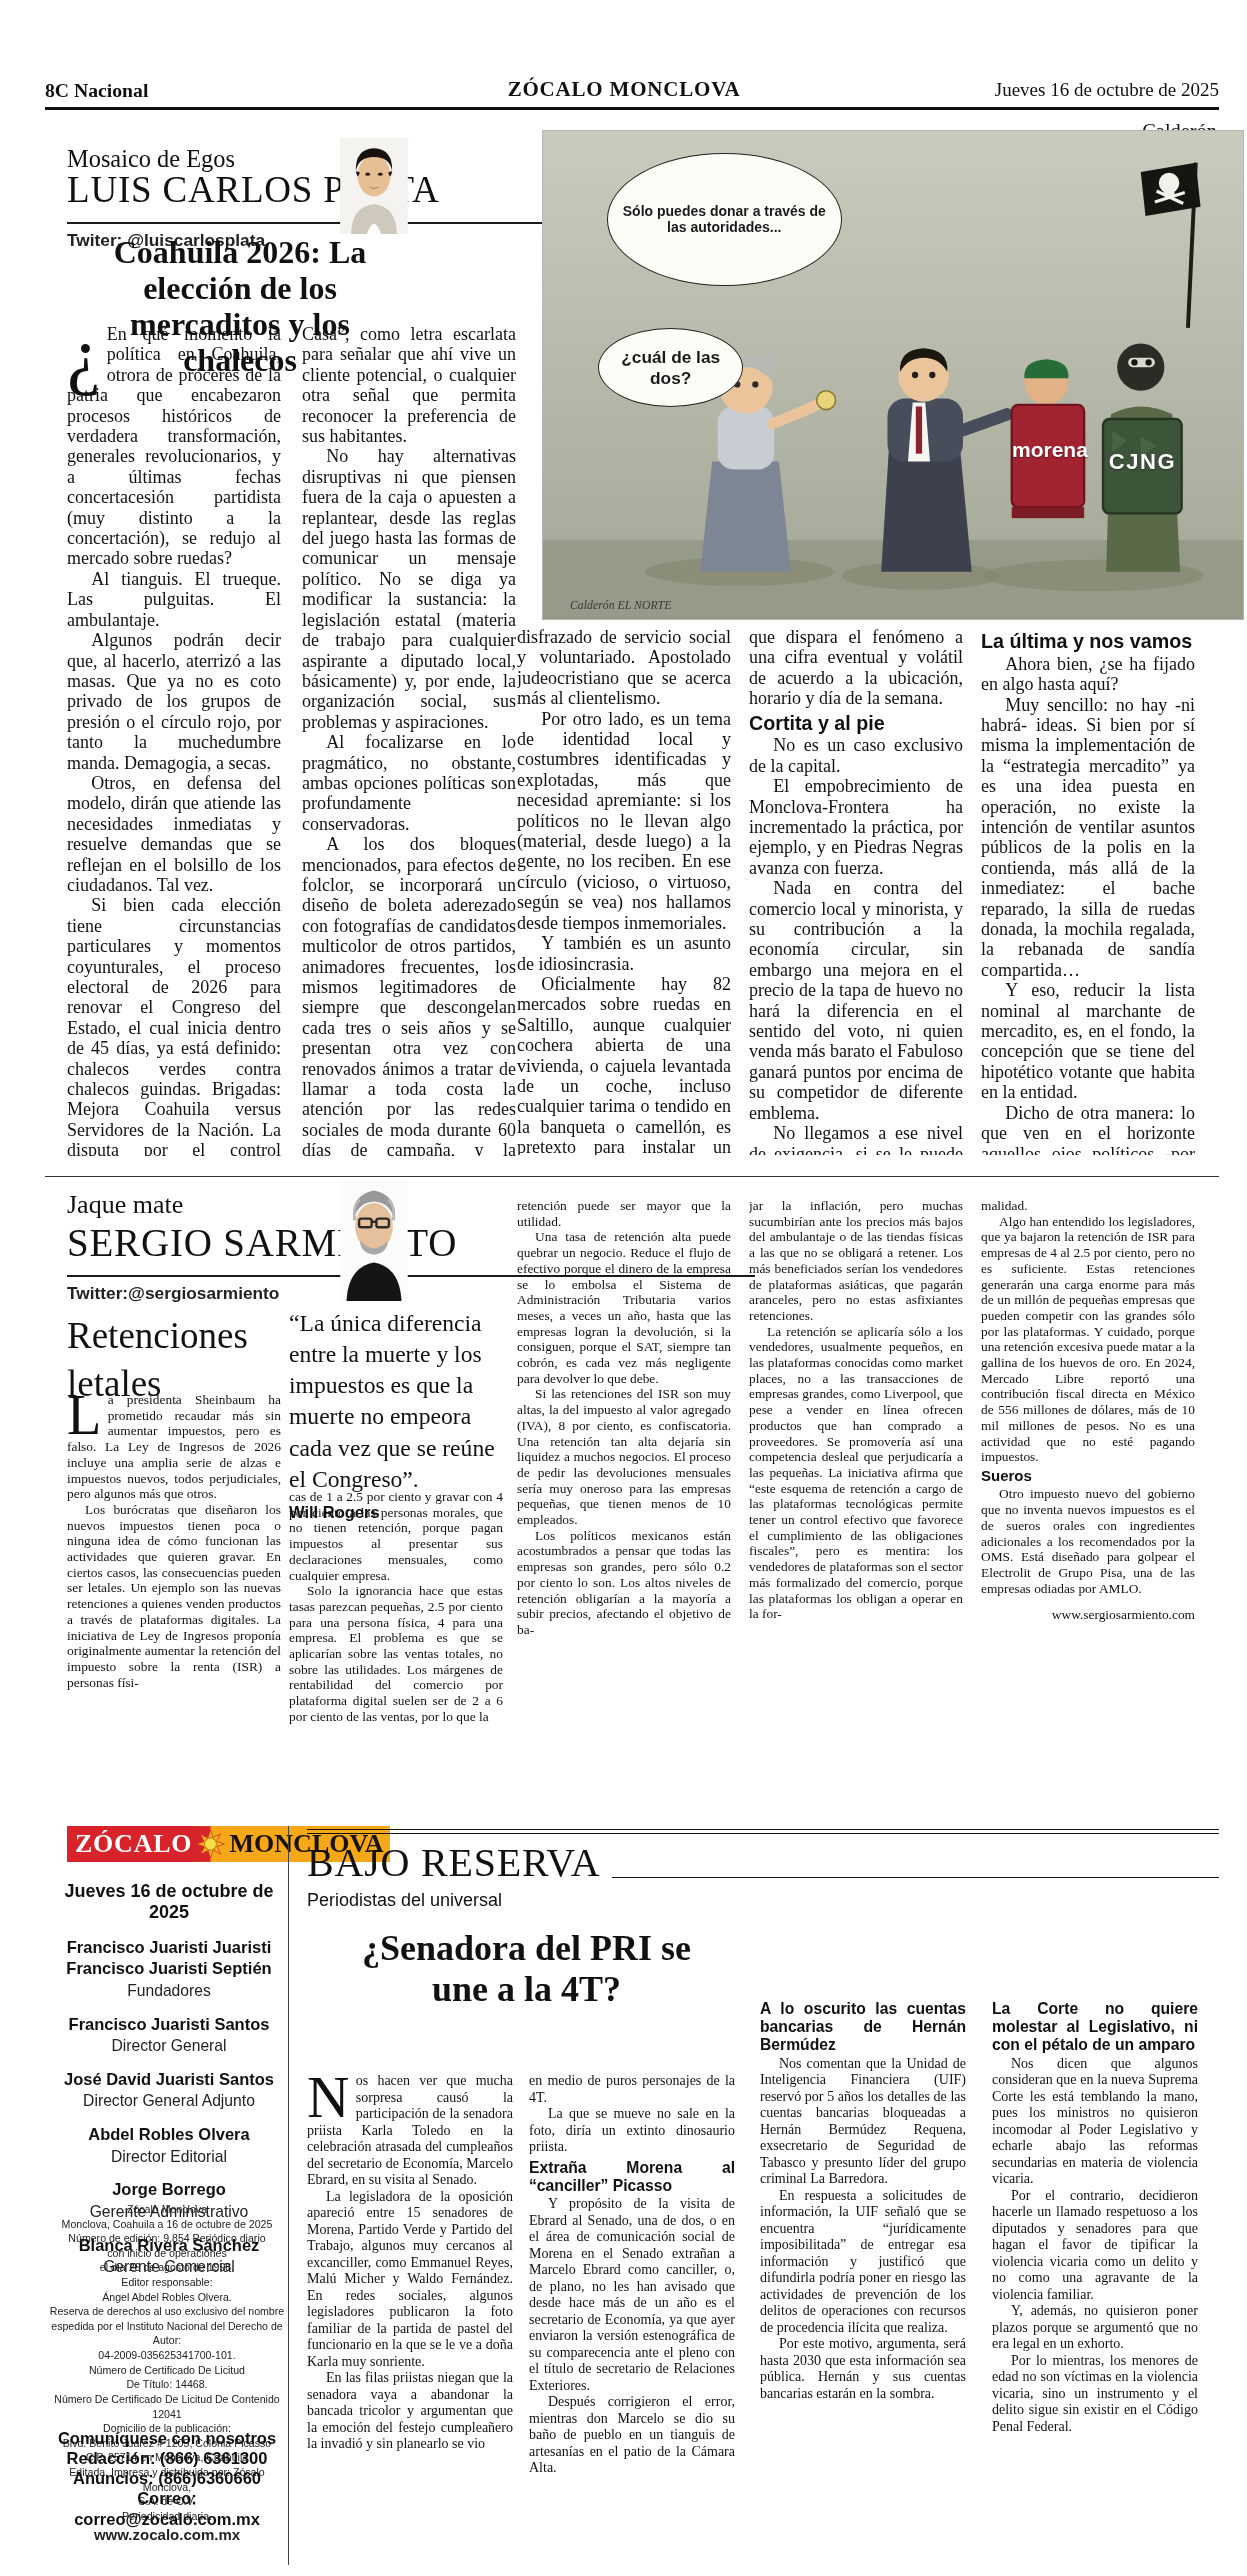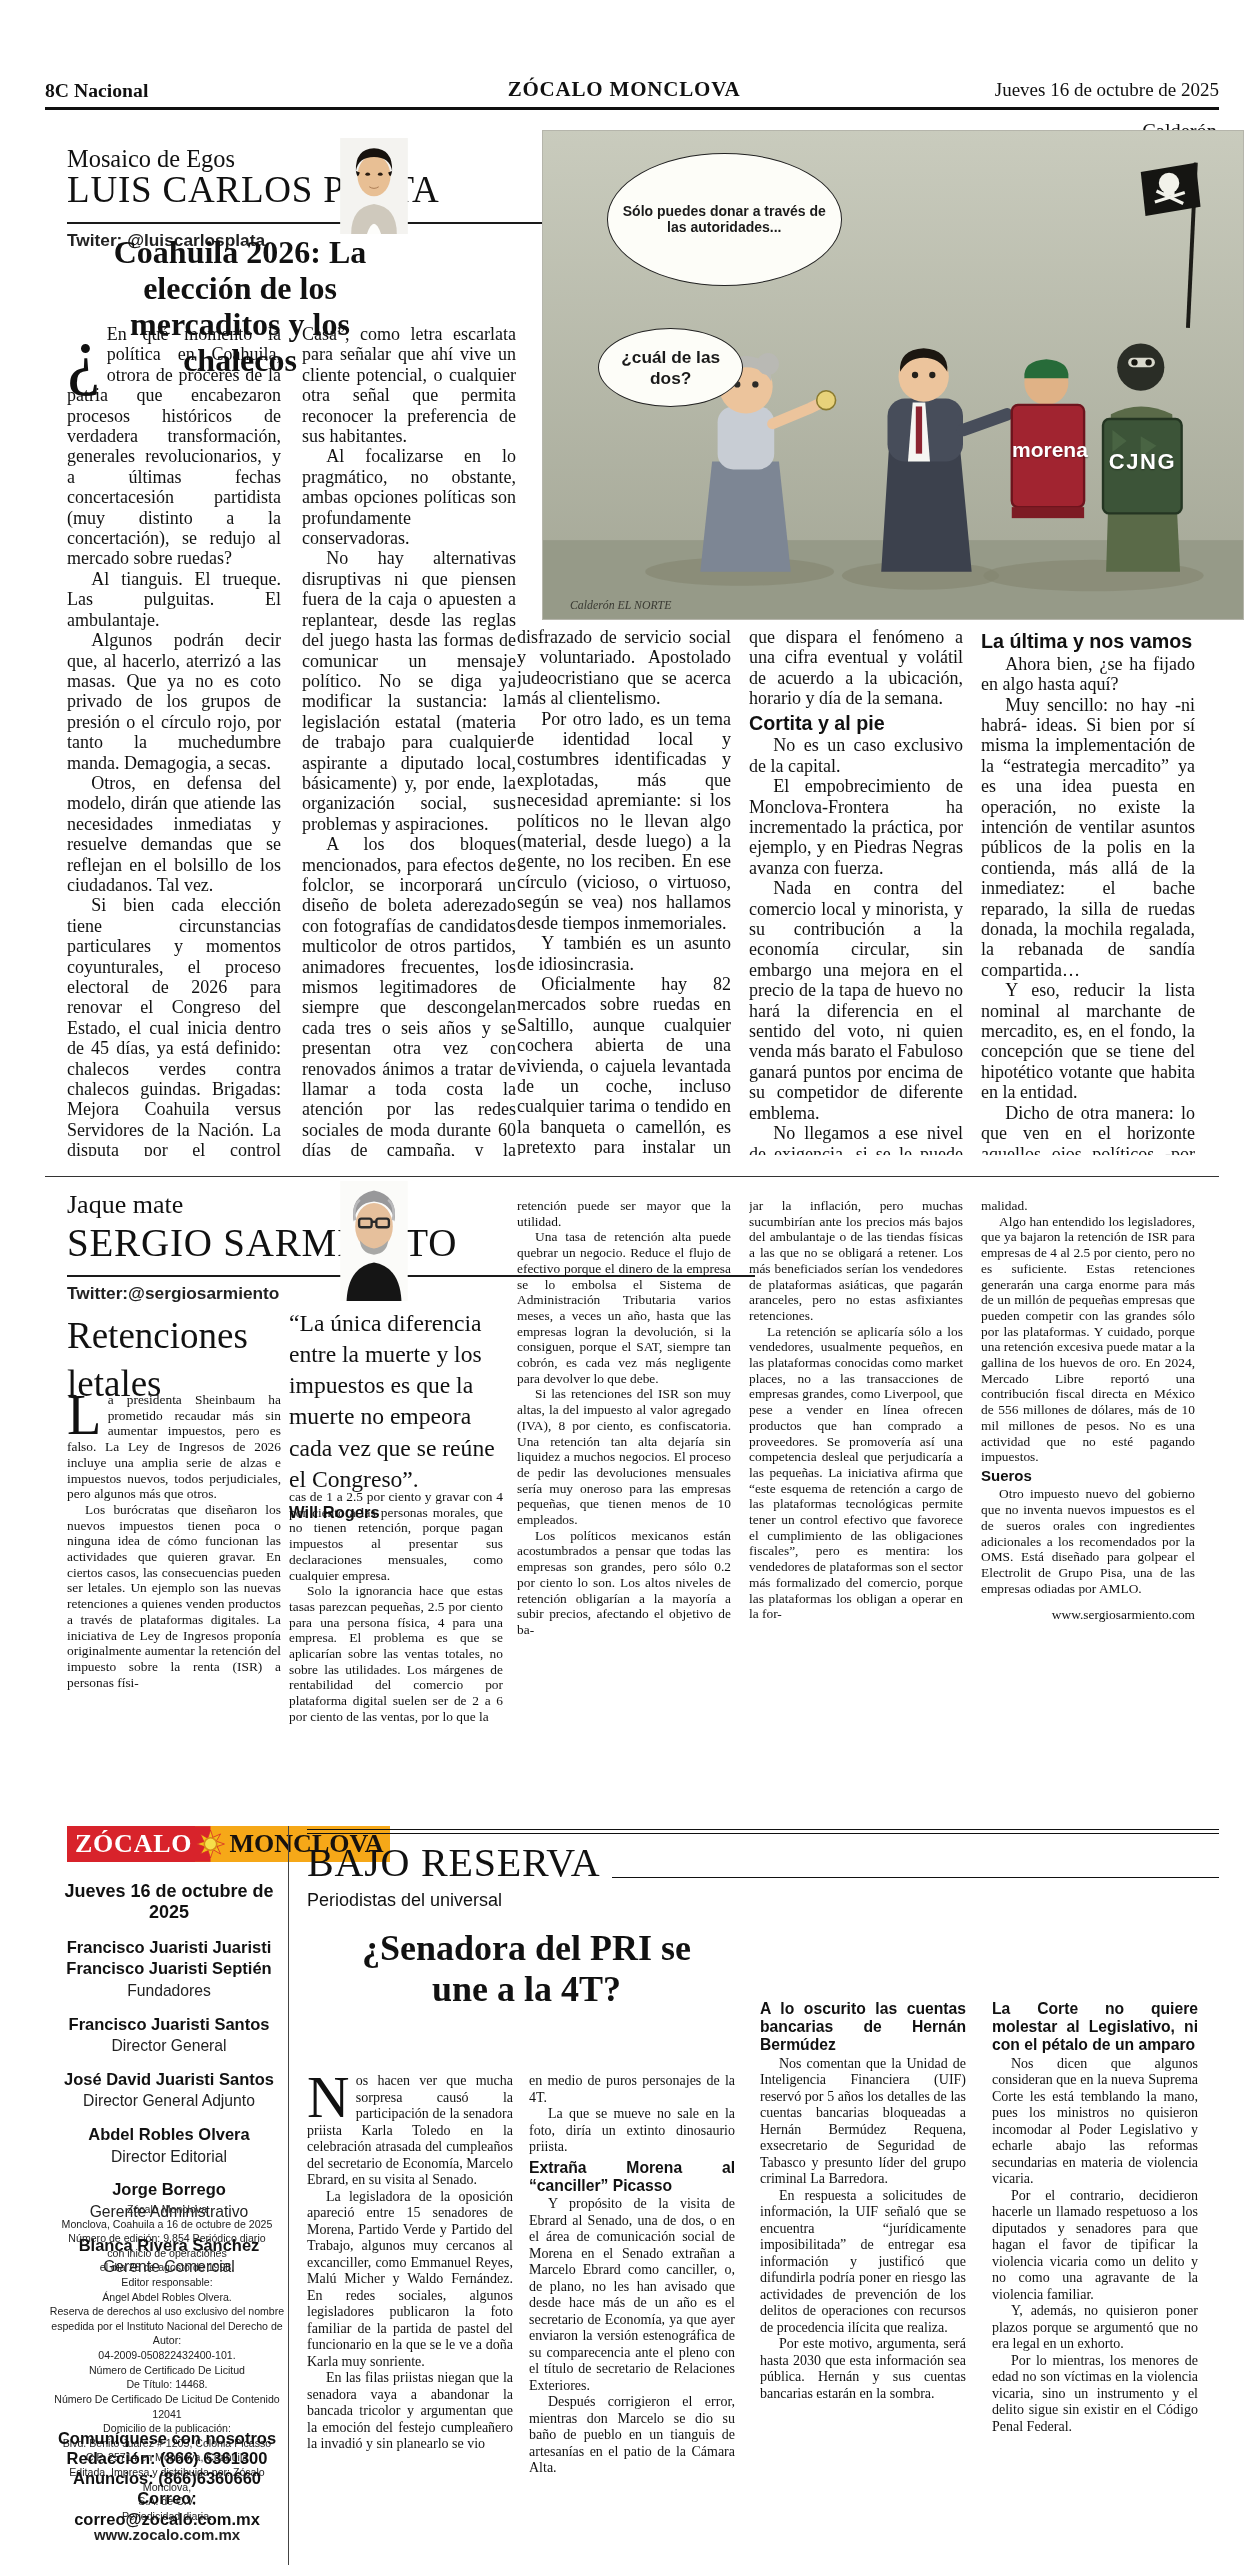--- a/index.html
+++ b/index.html
@@ -170,22 +170,22 @@
 
   <div class="abs col body-lg" style="left:67px;top:324px;width:214px;height:832px;">
       <p><span class="dcap">¿</span>En qué momento la política en Coahuila, otrora de próceres de la patria que encabezaron procesos históricos de verdadera transformación, generales revolucionarios, y a últimas fechas concertacesión partidista (muy distinto a la concertación), se redujo al mercado sobre ruedas?</p>
       <p>Al tianguis. El trueque. Las pulguitas. El ambulantaje.</p>
       <p>Algunos podrán decir que, al hacerlo, aterrizó a las masas. Que ya no es coto privado de los grupos de presión o el círculo rojo, por tanto la muchedumbre manda. Demagogia, a secas.</p>
       <p>Otros, en defensa del modelo, dirán que atiende las necesidades inmediatas y resuelve demandas que se reflejan en el bolsillo de los ciudadanos. Tal vez.</p>
       <p>Si bien cada elección tiene circunstancias particulares y momentos coyunturales, el proceso electoral de 2026 para renovar el Congreso del Estado, el cual inicia dentro de 45 días, ya está definido: chalecos verdes contra chalecos guindas. Brigadas: Mejora Coahuila versus Servidores de la Nación. La disputa por el control numérico de los seccionales mediante un registro territorial cartográfico: manzana por manzana; calle por calle; banqueta por banqueta. Identificar qué símbolos tienen al exterior los domicilios: si se trata de un hogar censado por ese cuestionable programa federal llamado “Salud Casa por</p>
     </div>
   <div class="abs col body-lg" style="left:302px;top:324px;width:214px;height:832px;">
       <p>Casa”, como letra escarlata para señalar que ahí vive un cliente potencial, o cualquier otra señal que permita reconocer la preferencia de sus habitantes.</p>
+      <p>No hay alternativas disruptivas ni que piensen fuera de la caja o apuesten a replantear, desde las reglas del juego hasta las formas de comunicar un mensaje político. No se diga ya modificar la sustancia: la legislación estatal (materia de trabajo para cualquier aspirante a diputado local, básicamente) y, por ende, la organización social, sus problemas y aspiraciones.</p>
       <p>Al focalizarse en lo pragmático, no obstante, ambas opciones políticas son profundamente conservadoras.</p>
-      <p>No hay alternativas disruptivas ni que piensen fuera de la caja o apuesten a replantear, desde las reglas del juego hasta las formas de comunicar un mensaje político. No se diga ya modificar la sustancia: la legislación estatal (materia de trabajo para cualquier aspirante a diputado local, básicamente) y, por ende, la organización social, sus problemas y aspiraciones.</p>
       <p>A los dos bloques mencionados, para efectos de folclor, se incorporará un diseño de boleta aderezado con fotografías de candidatos multicolor de otros partidos, animadores frecuentes, los mismos legitimadores de siempre que descongelan cada tres o seis años y se presentan otra vez con renovados ánimos a tratar de llamar a toda costa la atención por las redes sociales de moda durante 60 días de campaña, y la exclusión de candidaturas independientes que ya se va haciendo habitual en cada nueva renovación periódica del poder.</p>
     </div>
   <div class="abs col body-lg" style="left:517px;top:627px;width:214px;height:528px;">
       <p>disfrazado de servicio social y voluntariado. Apostolado judeocristiano que se acerca más al clientelismo.</p>
       <p>Por otro lado, es un tema de identidad local y costumbres identificadas y explotadas, más que necesidad apremiante: si los políticos no le llevan algo (material, desde luego) a la gente, no los reciben. En ese círculo (vicioso, o virtuoso, según se vea) nos hallamos desde tiempos inmemoriales.</p>
       <p>Y también es un asunto de idiosincrasia.</p>
       <p>Oficialmente hay 82 mercados sobre ruedas en Saltillo, aunque cualquier cochera abierta de una vivienda, o cajuela levantada de un coche, incluso cualquier tarima o tendido en la banqueta o camellón, es pretexto para instalar un punto de venta de manera extraoficial, situación</p>
     </div>
   <div class="abs col body-lg" style="left:749px;top:627px;width:214px;height:528px;">
       <p>que dispara el fenómeno a una cifra eventual y volátil de acuerdo a la ubicación, horario y día de la semana.</p>
@@ -316,21 +316,21 @@
       <div>Zócalo Monclova</div>
       <div>Monclova, Coahuila a 16 de octubre de 2025</div>
       <div>Número de edición: 9,854 Periódico diario</div>
       <div>con inicio de operaciones</div>
       <div>el día 26 de agosto de 1998.</div>
       <div>Editor responsable:</div>
       <div>Ángel Abdel Robles Olvera.</div>
       <div>Reserva de derechos al uso exclusivo del nombre</div>
       <div>espedida por el Instituto Nacional del Derecho de</div>
       <div>Autor:</div>
-      <div>04-2009-050822432400-101.</div>
+      <div>04-2009-035625341700-101.</div>
       <div>Número de Certificado De Licitud</div>
       <div>De Título: 14468.</div>
       <div>Número De Certificado De Licitud De Contenido</div>
       <div>12041</div>
       <div>Domicilio de la publicación:</div>
       <div>Blvd. Benito Juárez # 1205, Colonia Picasso</div>
       <div>C.P. 25714 en Monclova, Coahuila</div>
       <div>Editada, Impresa y distribuida por: Zócalo Monclova,</div>
       <div>S.A. de C.V.</div>
       <div>Periodicidad diaria.</div>

